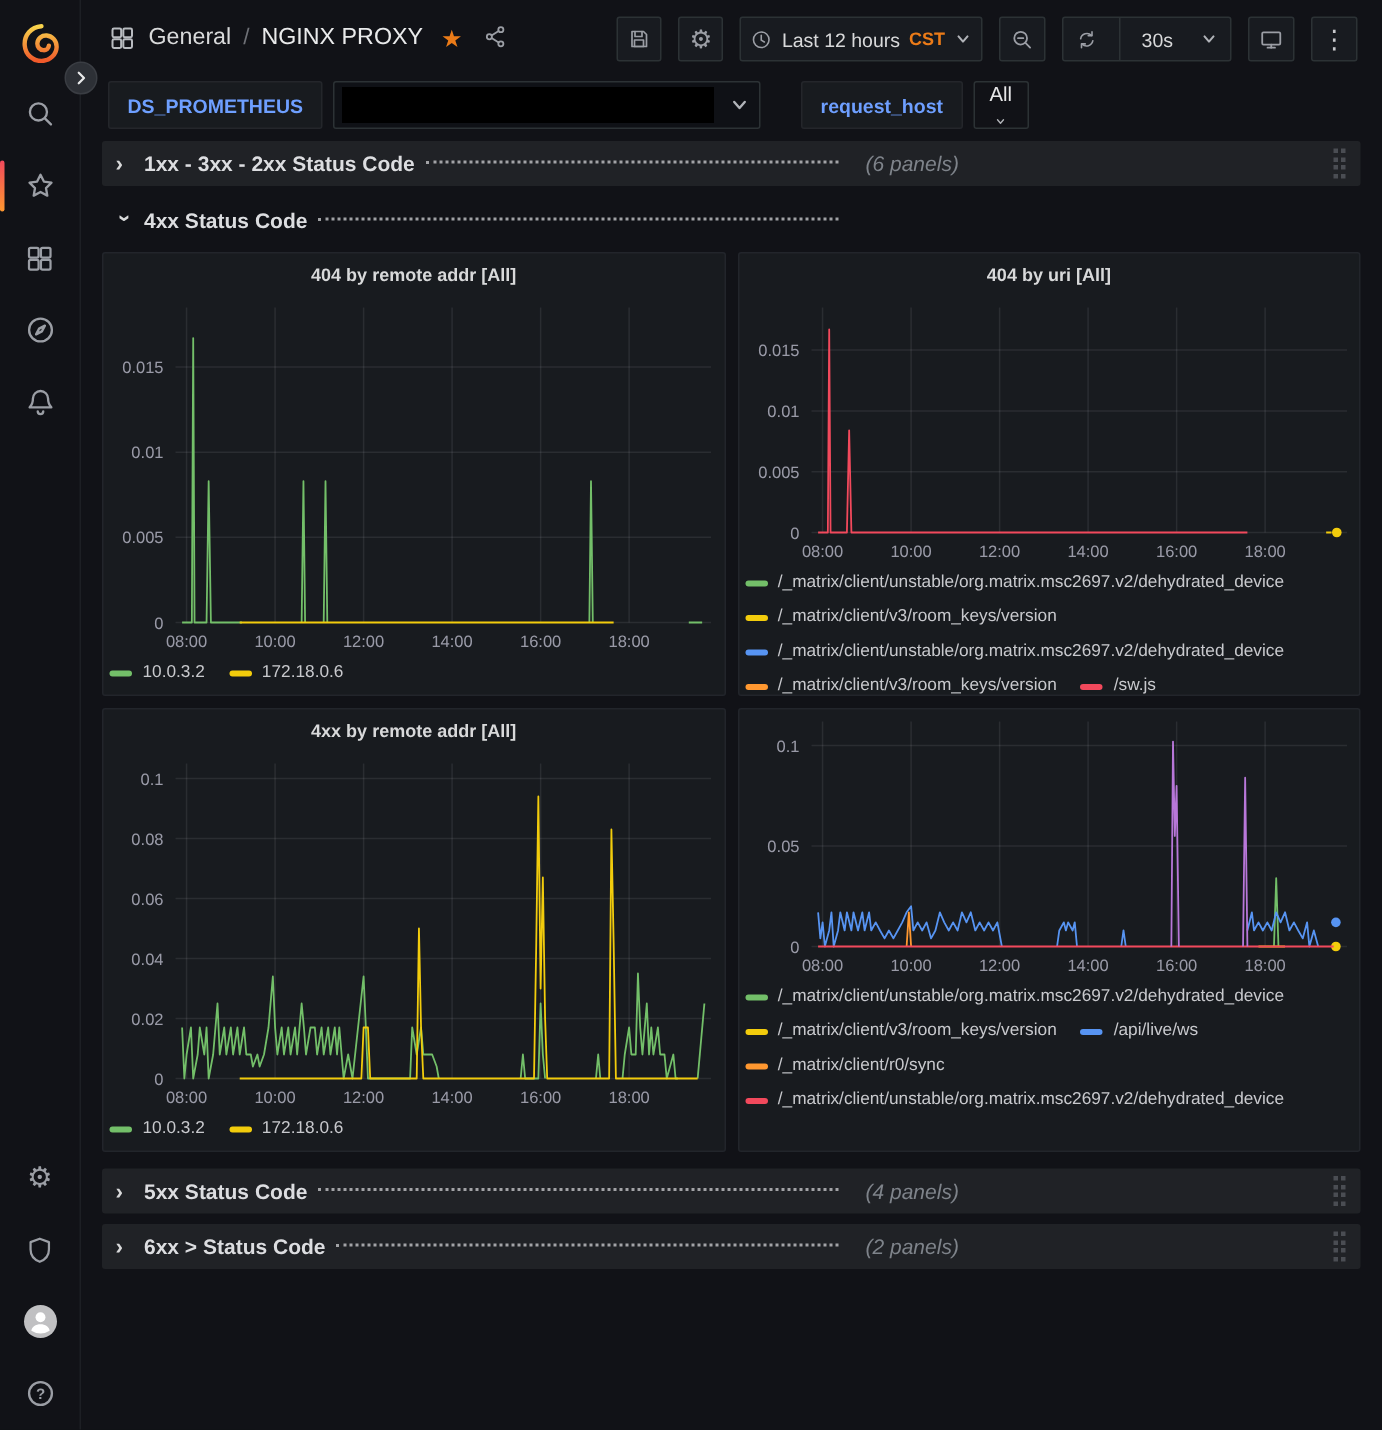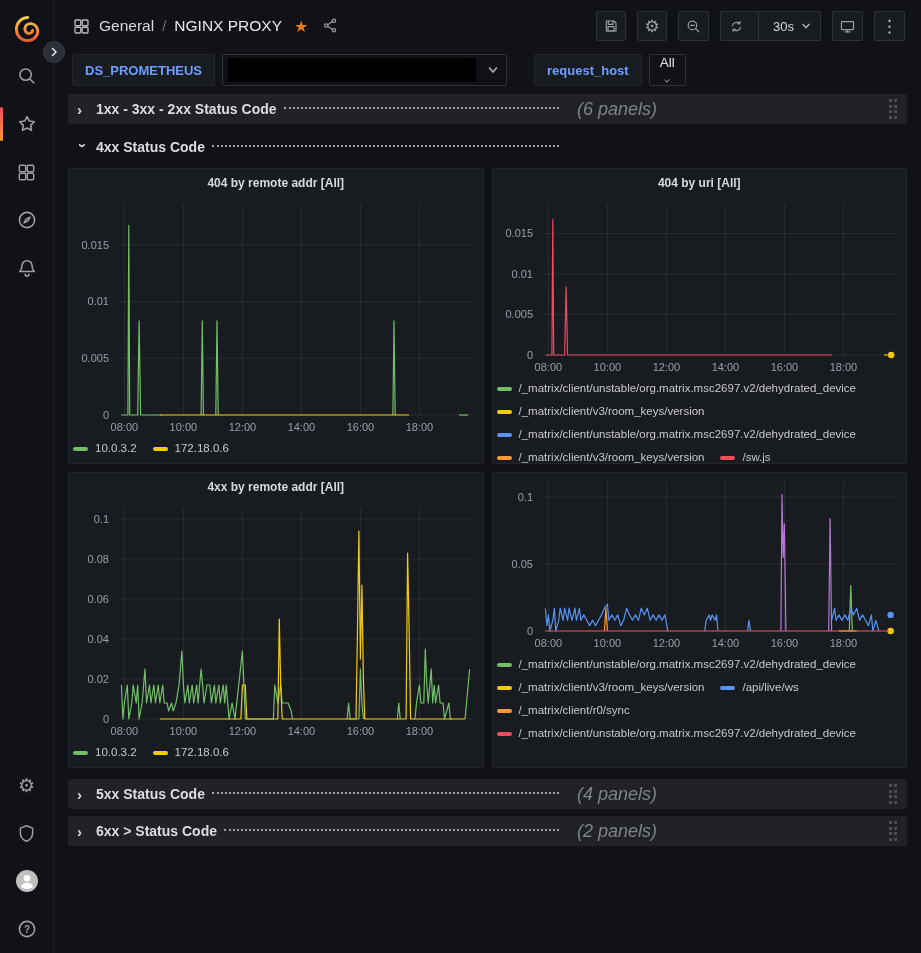--- a/index.html
+++ b/index.html
@@ -24,21 +24,21 @@
   .topbar { height:52px; display:flex; align-items:center; padding:0 16px 0 18px; }
   .crumb { display:flex; align-items:flex-start; gap:8px; }
   .crumb-section { font-size:15.5px; color:#d8d9da; cursor:pointer; }
   .crumb-sep { color:#6e7076; font-size:15px; }
   .crumb-title { font-size:15.5px; color:#e9eaeb; cursor:pointer; }
   .crumb-star { color:#eb7b18; font-size:16px; margin-left:4px; cursor:pointer; }
   .top-actions { margin-left:auto; display:flex; align-items:center; gap:11px; }
   .tbtn { height:30px; min-width:30px; padding:0 6px; background:#181b20; border:1px solid #2c3235;
     border-radius:2px; display:flex; align-items:center; justify-content:center; gap:6px; cursor:pointer; }
   .tbtn.group { padding:0; }
-  .tbtn .seg { display:flex; align-items:center; gap:6px; padding:0 8px; height:100%; }
+  .tbtn .seg { display:flex; align-items:center; gap:18px; padding:0 8px; height:100%; }
   .tbtn .divider { width:1px; height:100%; background:#2c3235; }
   .time-label { font-size:13px; color:#d8d9da; }
   .tz { font-size:12px; font-weight:700; color:#eb7b18; }
   .refresh-val { font-size:13px; color:#d8d9da; }
   .kebab { font-size:17px; color:#c7c8cc; letter-spacing:0; }
   
   .submenu { height:36px; display:flex; align-items:center; padding:0 4px 0 18px; gap:7px; }
   .var-label { height:32px; display:flex; align-items:center; padding:0 12px; background:#181b1f;
     border:1px solid #24262b; border-radius:2px; color:#6e9fff; font-size:13px; font-weight:700; cursor:pointer; }
   .var-select { height:32px; width:285px; display:flex; align-items:center; justify-content:space-between;
@@ -51,21 +51,21 @@
   .dash { padding:6px 14px 0 14px; }
   .row-head { height:30px; display:flex; align-items:center; padding:0 10px 0 9px; border-radius:2px;
     margin-bottom:8px; cursor:pointer; }
   .row-head.collapsed { background:#202226; }
   .row-head.expanded { margin-top:0; margin-bottom:6px; }
   .row-left { display:flex; align-items:center; width:482px; }
   .row-chevron { color:#d8d9da; font-size:15px; font-weight:700; width:12px; display:inline-block; }
   .row-chevron.down { transform:rotate(90deg); transform-origin:45% 55%; }
   .row-title { font-size:14px; font-weight:700; color:#dcdde0; margin-left:7px; white-space:nowrap; }
   .row-leader { flex:1; align-self:flex-end; margin:0 0 9px 7px; border-bottom:2px dotted #b9babd; opacity:.85; }
-  .row-count { font-size:18px; font-style:italic; color:#7e838a; margin-left:18px; white-space:nowrap; }
+  .row-count { font-size:14px; font-style:italic; color:#7e838a; margin-left:18px; white-space:nowrap; }
   .drag-dots { margin-left:auto; display:grid; grid-template-columns:repeat(2,3px); grid-auto-rows:3px;
     gap:2.5px; cursor:grab; }
   .drag-dots i { background:#4a4d53; display:block; }
   .panel-grid { display:grid; grid-template-columns:1fr 1fr; gap:8px; margin-bottom:11px; }
   .panel { height:296px; background:#181b1f; border:1px solid #22252b; border-radius:2px; overflow:hidden; }
   .panel-title { height:28px; line-height:28px; text-align:center; font-size:12px; font-weight:600;
     color:#d8d9da; cursor:pointer; white-space:nowrap; }
   .plot-tall { height:240px; }
   .plot-short { height:180px; }
   .legend { display:flex; flex-wrap:wrap; align-items:flex-end; column-gap:16px; padding-left:4px;
@@ -174,20 +174,31 @@
     <div class="top-actions">
       <div class="tbtn">
         <svg width="16" height="16" viewBox="0 0 24 24" class="icon-stroke">
           <path d="M5 4.5h11.5L19.5 7.5V19.5H5z"></path>
             <path d="M8 4.5v5h7v-5"></path>
             <rect x="7.5" y="13" width="9" height="6.5"></rect>
         </svg>
       </div>
       <div class="tbtn">
         <span class="gear-glyph" style="font-size:17px">⚙</span>
+      </div>
+      <div class="tbtn">
+        <svg width="15" height="15" viewBox="0 0 24 24" class="icon-stroke">
+          <circle cx="12" cy="12" r="8.3"></circle>
+            <path d="M12 7.2v5.2l3.3 2"></path>
+        </svg>
+        <span class="time-label">Last 12 hours</span>
+        <span class="tz">CST</span>
+        <svg width="12" height="12" viewBox="0 0 14 14" fill="none" stroke="#b0b3b8" stroke-width="1.6" stroke-linecap="round" stroke-linejoin="round">
+          <polyline points="3.5,5 7,9 10.5,5"></polyline>
+        </svg>
       </div>
       <div class="tbtn">
         <svg width="17" height="17" viewBox="0 0 24 24" class="icon-stroke">
           <circle cx="10.5" cy="10.5" r="6"></circle>
             <line x1="15" y1="15" x2="19.4" y2="19.4"></line>
             <line x1="8" y1="10.5" x2="13" y2="10.5"></line>
         </svg>
       </div>
       <div class="tbtn group">
         <div class="seg">

